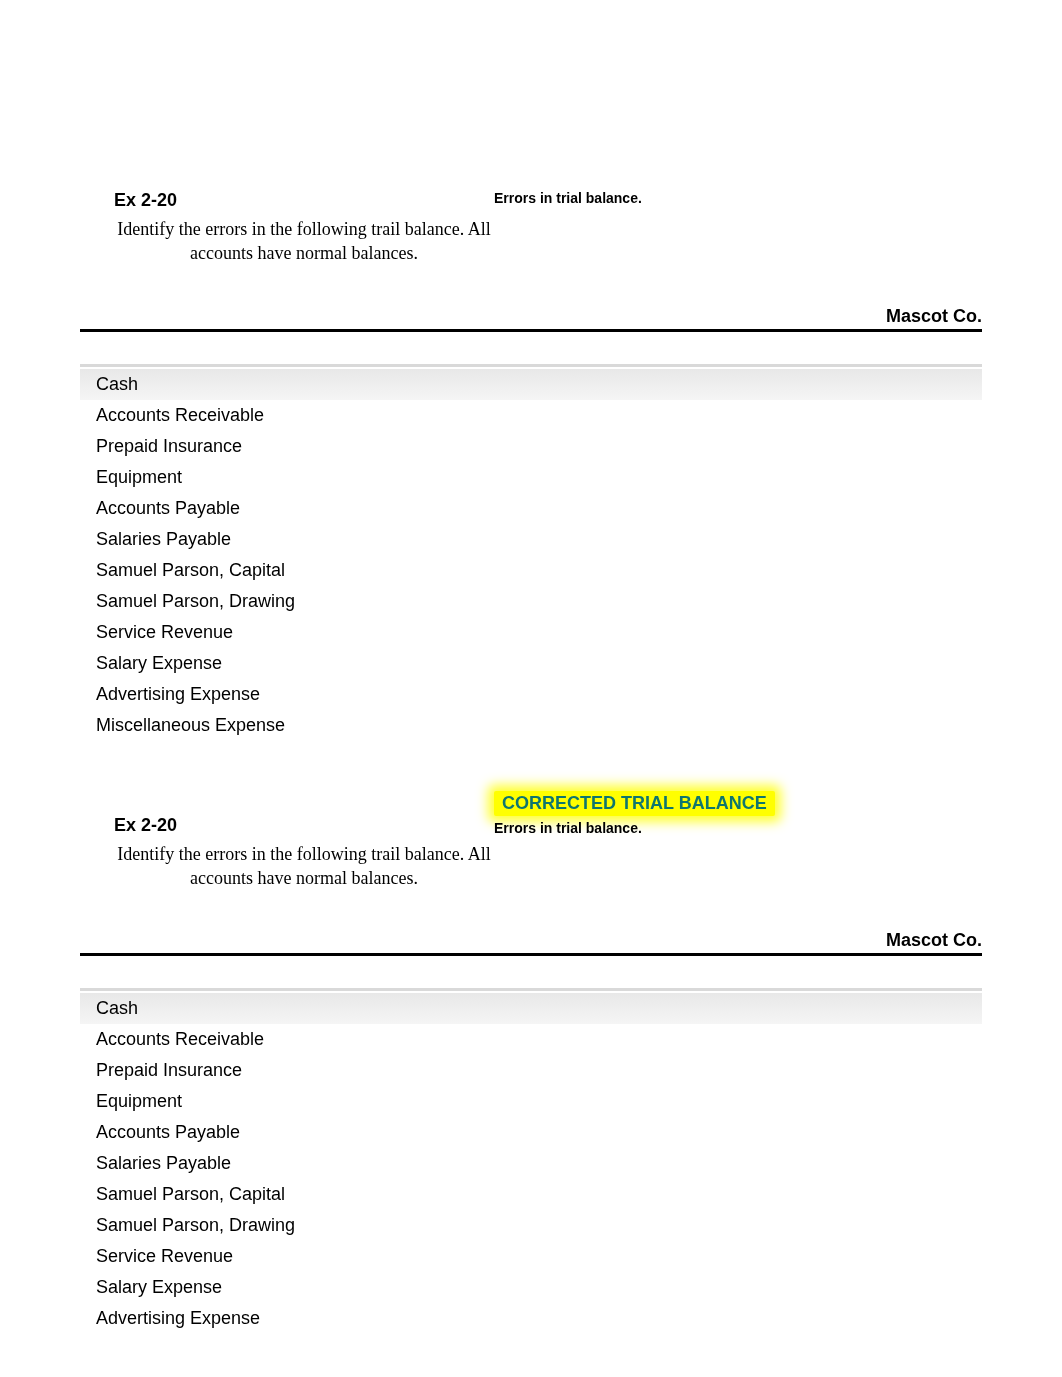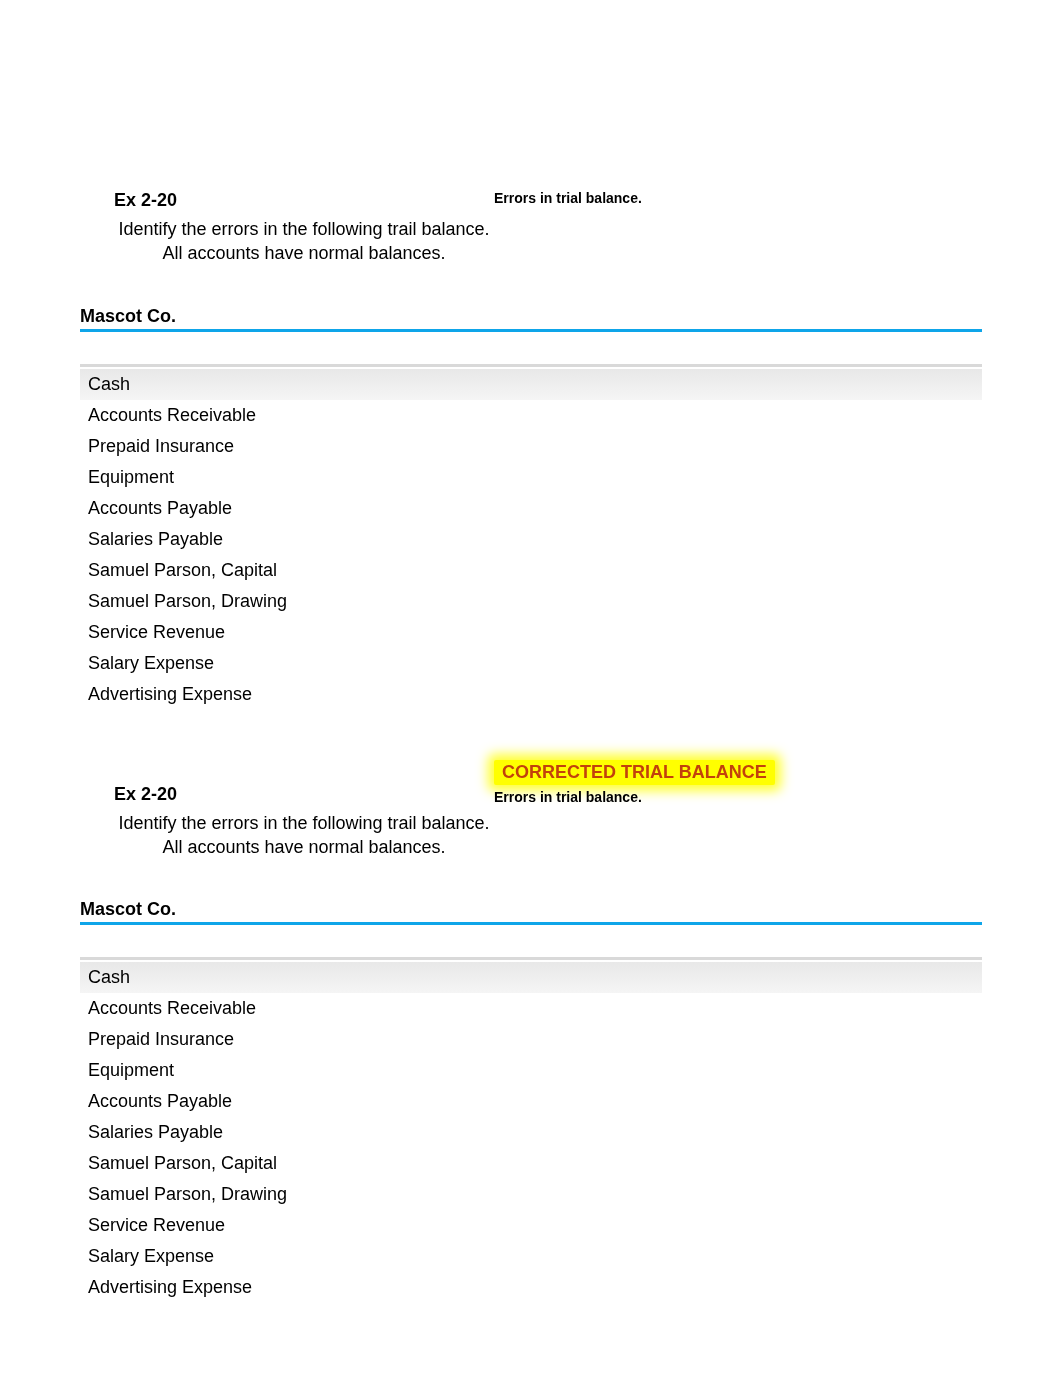--- a/index.html
+++ b/index.html
@@ -35,56 +35,57 @@
       font-weight: bold;
       font-size: 18px;
       margin-bottom: 6px;
     }
     .instruction {
       font-size: 18px;
       line-height: 1.35;
       text-align: center;
       padding: 0 0px;
       max-width: 380px;
+      font-family: Liberation Serif, serif;
     }
     .errors-title {
       font-weight: bold;
       font-size: 14px;
     }
     .corrected-banner {
       display: inline-block;
       font-weight: bold;
-      color: #c2410c;
+      color: #0f766e;
       font-size: 18px;
       padding: 2px 8px;
       background: #ffff00;
       box-shadow: 0 0 12px 6px rgba(255,255,0,0.8);
       border-radius: 2px;
       margin-bottom: 4px;
     }
     .company-row {
-      text-align: left;
+      text-align: right;
       font-weight: bold;
       font-size: 18px;
       margin-top: 40px;
-      border-bottom: 3px solid #0ea5e9;
+      border-bottom: 3px solid #000000;
       padding-bottom: 2px;
     }
     .spacer-row {
       height: 32px;
     }
     .accounts-gap {
       height: 1px;
       border-bottom: 3px solid #d9d9d9;
       margin-bottom: 2px;
     }
     .account-row {
       font-size: 18px;
       line-height: 1.5;
-      padding: 2px 8px;
+      padding: 2px 16px;
     }
     .account-row.shaded {
       background: linear-gradient(to bottom, #e8e8e8, #f5f5f5);
     }
     .account-list {
       margin-top: 0;
     }
   </style>
 </head>
 <body>
@@ -107,20 +108,21 @@
     <div class="account-row">Accounts Receivable</div>
     <div class="account-row">Prepaid Insurance</div>
     <div class="account-row">Equipment</div>
     <div class="account-row">Accounts Payable</div>
     <div class="account-row">Salaries Payable</div>
     <div class="account-row">Samuel Parson, Capital</div>
     <div class="account-row">Samuel Parson, Drawing</div>
     <div class="account-row">Service Revenue</div>
     <div class="account-row">Salary Expense</div>
     <div class="account-row">Advertising Expense</div>
+    <div class="account-row">Miscellaneous Expense</div>
   </div>
 </div>
 
 <div class="section">
   <div class="header-row">
     <div class="left-col">
       <div style="height:24px;"></div>
       <div class="ex-label">Ex 2-20</div>
       <div class="instruction">Identify the errors in the following trail balance.  All accounts have normal balances.</div>
     </div>

